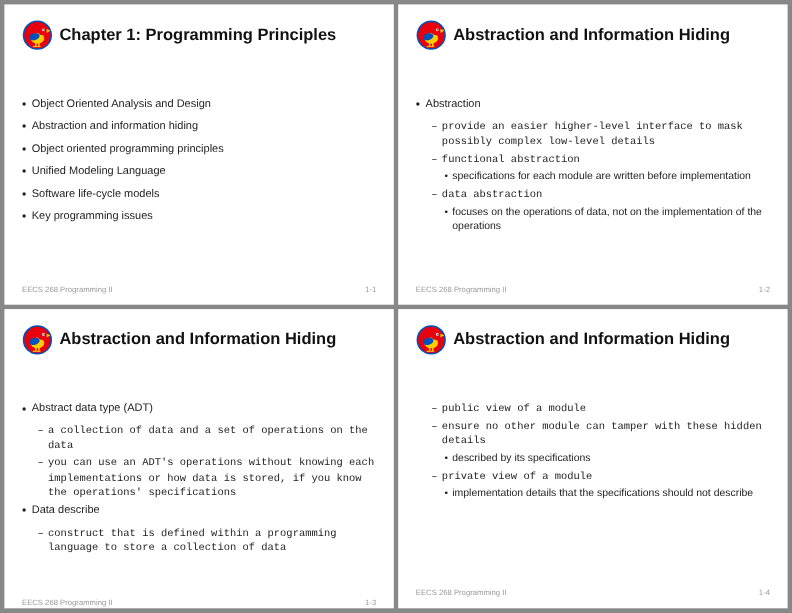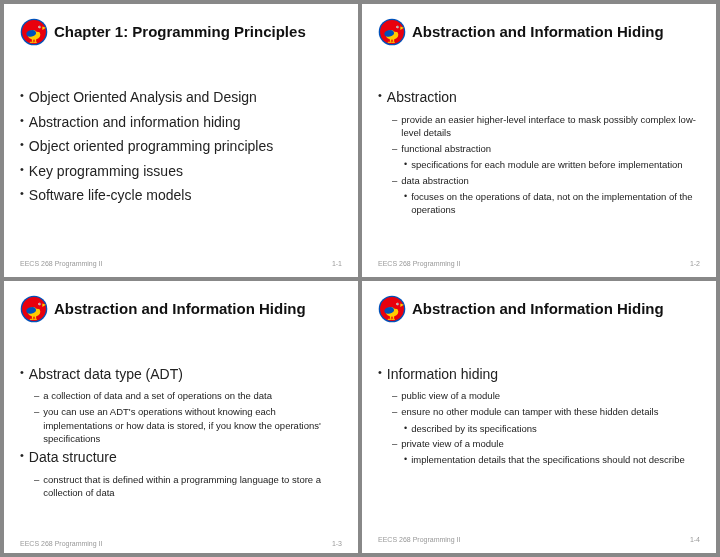--- a/index.html
+++ b/index.html
@@ -50,26 +50,27 @@
       display: flex;
       margin-bottom: 5px;
     }
     .bullet-l1::before {
       content: '•';
       margin-right: 5px;
       flex-shrink: 0;
       font-size: 11px;
     }
     .bullet-l1-text {
-      font-size: 14px;
+      font-size: 10px;
     }
     .bullet-l2 {
       display: flex;
       margin-left: 14px;
       margin-bottom: 3px;
+      font-family: Liberation Mono, monospace;
     }
     .bullet-l2::before {
       content: '–';
       margin-right: 4px;
       flex-shrink: 0;
     }
     .bullet-l3 {
       display: flex;
       margin-left: 26px;
       margin-bottom: 2px;
@@ -115,25 +116,28 @@
       <div class="bullet-l1">
         <span class="bullet-l1-text">Object Oriented Analysis and Design</span>
       </div>
       <div class="bullet-l1">
         <span class="bullet-l1-text">Abstraction and information hiding</span>
       </div>
       <div class="bullet-l1">
         <span class="bullet-l1-text">Object oriented programming principles</span>
       </div>
       <div class="bullet-l1">
+        <span class="bullet-l1-text">Unified Modeling Language</span>
+      </div>
+      <div class="bullet-l1">
+        <span class="bullet-l1-text">Software life-cycle models</span>
+      </div>
+      <div class="bullet-l1">
         <span class="bullet-l1-text">Key programming issues</span>
       </div>
-      <div class="bullet-l1">
-        <span class="bullet-l1-text">Software life-cycle models</span>
-      </div>
     </div>
     <div class="slide-footer">
       <span>EECS 268 Programming II</span>
       <span>1-1</span>
     </div>
   </div>
 <div class="slide" id="s2">
     <div class="slide-header">
       <svg class="ku-logo" viewBox="0 0 40 40">
     <circle cx="20" cy="20" r="19" fill="#0051BA"></circle>
@@ -198,21 +202,21 @@
       <div class="bullet-l1">
         <span class="bullet-l1-text">Abstract data type (ADT)</span>
       </div>
       <div class="bullet-l2">
         <span>a collection of data and a set of operations on the data</span>
       </div>
       <div class="bullet-l2">
         <span>you can use an ADT's operations without knowing each implementations or how data is stored, if you know the operations' specifications</span>
       </div>
       <div class="bullet-l1">
-        <span class="bullet-l1-text">Data structure</span>
+        <span class="bullet-l1-text">Data describe</span>
       </div>
       <div class="bullet-l2">
         <span>construct that is defined within a programming language to store a collection of data</span>
       </div>
     </div>
     <div class="slide-footer">
       <span>EECS 268 Programming II</span>
       <span>1-3</span>
     </div>
   </div>
@@ -228,23 +232,20 @@
     <circle cx="28.6" cy="12.8" r="0.9" fill="black"></circle>
     <ellipse cx="16" cy="22" rx="7" ry="4.5" fill="#0051BA" transform="rotate(-15,16,22)"></ellipse>
     <rect x="17" y="30" width="2" height="4" fill="#FFCC00"></rect>
     <rect x="21" y="30" width="2" height="4" fill="#FFCC00"></rect>
     <rect x="14" y="34" width="5" height="1.5" fill="#FFCC00"></rect>
     <rect x="19" y="34" width="5" height="1.5" fill="#FFCC00"></rect>
   </svg>
       <div class="slide-title">Abstraction and Information Hiding</div>
     </div>
     <div class="slide-content">
-      <div class="bullet-l1">
-        <span class="bullet-l1-text">Information hiding</span>
-      </div>
       <div class="bullet-l2">
         <span>public view of a module</span>
       </div>
       <div class="bullet-l2">
         <span>ensure no other module can tamper with these hidden details</span>
       </div>
       <div class="bullet-l3">
         <span>described by its specifications</span>
       </div>
       <div class="bullet-l2">

